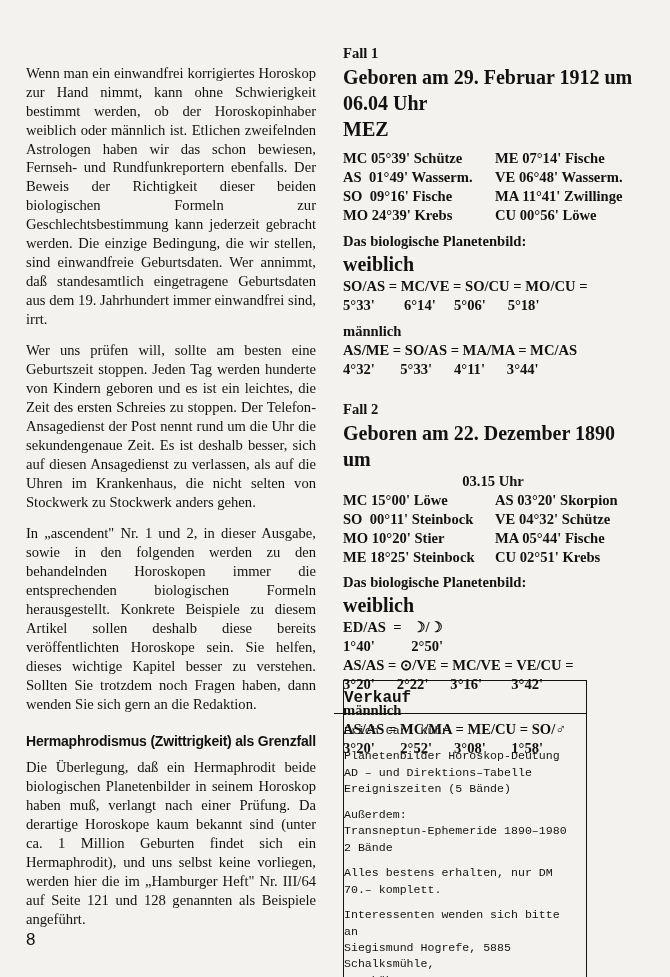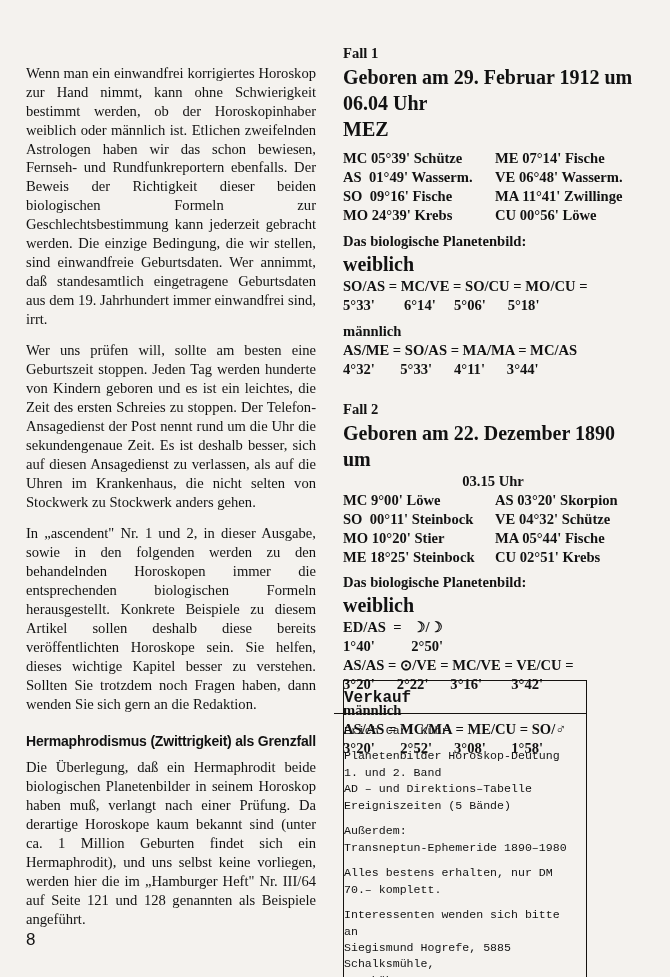--- a/index.html
+++ b/index.html
@@ -150,21 +150,21 @@
       <div class="formula">4°32'       5°33'      4°11'      3°44'</div>
     </div>
 
     <div style="height:12px"></div>
 
     <div class="r-block">
       <div class="r-title">Fall 2</div>
       <div class="r-line">Geboren am 22. Dezember 1890 um</div>
       <div class="indent-right">03.15 Uhr</div>
       <div class="grid2">
-        <div>MC 9°00' Löwe</div>
+        <div>MC 15°00' Löwe</div>
         <div>AS 03°20' Skorpion</div>
         <div>SO  00°11' Steinbock</div>
         <div>VE 04°32' Schütze</div>
         <div>MO 10°20' Stier</div>
         <div>MA 05°44' Fische</div>
         <div>ME 18°25' Steinbock</div>
         <div>CU 02°51' Krebs</div>
       </div>
       <div class="lbl">Das biologische Planetenbild:</div>
       <div class="r-line">weiblich</div>
@@ -177,26 +177,26 @@
       <div class="formula">3°20'       2°52'      3°08'       1°58'</div>
     </div>
 
   </div>
 
   <div class="ad-box">
     <div class="ad-title">Verkauf</div>
     <div class="ad-line">Erich Carl Kühr</div>
     <div class="ad-gap"></div>
     <div class="ad-line">Planetenbilder Horoskop-Deutung</div>
-    <div class="ad-line">1. und 2. Band</div>
     <div class="ad-line">AD – und Direktions–Tabelle</div>
     <div class="ad-line">Ereigniszeiten (5 Bände)</div>
     <div class="ad-gap"></div>
     <div class="ad-line">Außerdem:</div>
     <div class="ad-line">Transneptun-Ephemeride 1890–1980</div>
+    <div class="ad-line">2 Bände</div>
     <div class="ad-gap"></div>
     <div class="ad-line">Alles bestens erhalten, nur DM 70.– komplett.</div>
     <div class="ad-gap"></div>
     <div class="ad-line">Interessenten wenden sich bitte an</div>
     <div class="ad-line">Siegismund Hogrefe, 5885 Schalksmühle,</div>
     <div class="ad-line">Westhöhe 232</div>
   </div>
 
   <div class="page-num">8</div>
 

